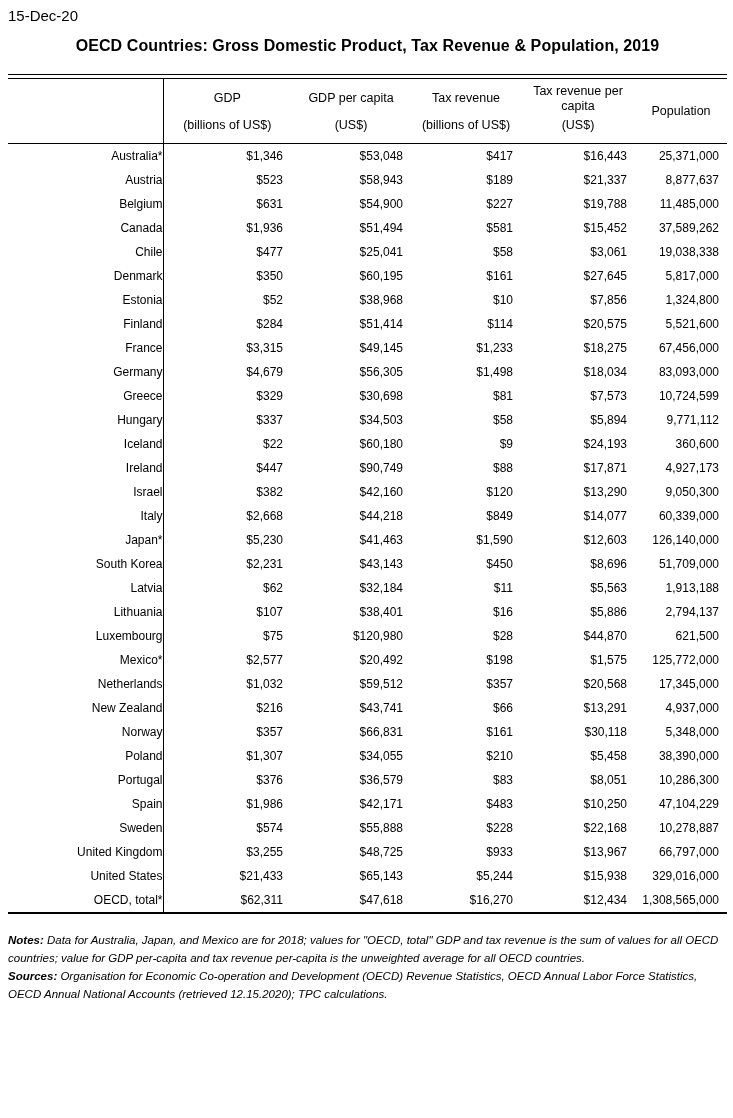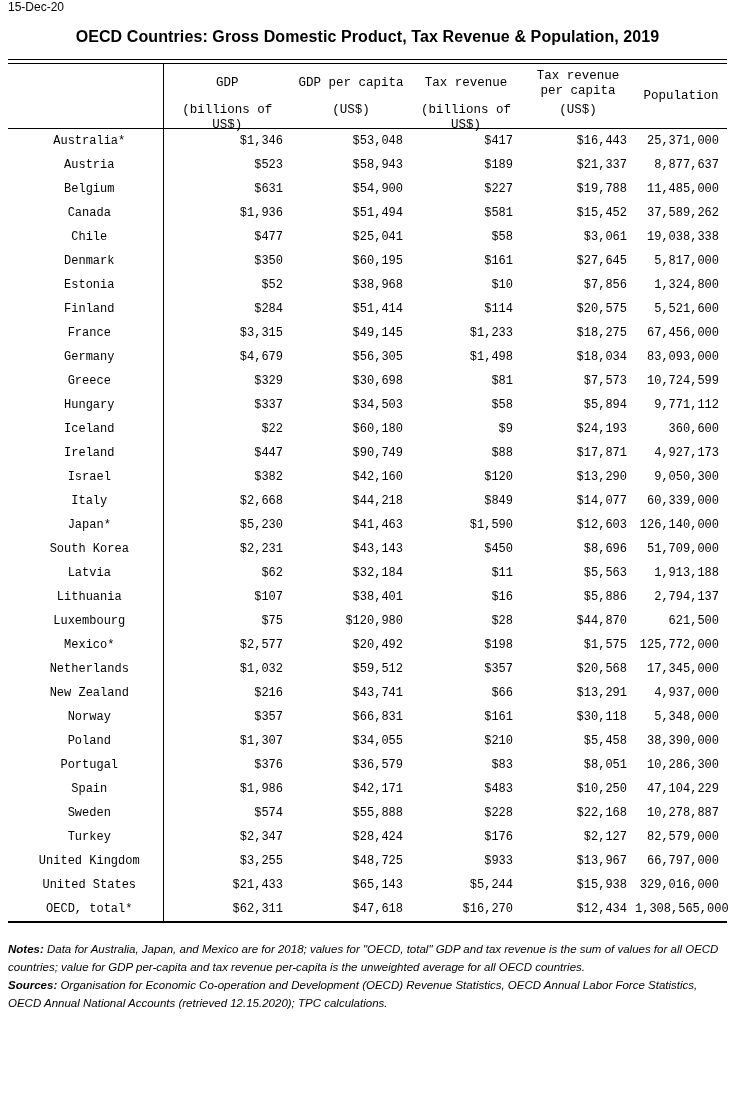--- a/index.html
+++ b/index.html
@@ -3,32 +3,32 @@
 <meta charset="utf-8">
 <style>
   html, body { margin:0; padding:0; background:#ffffff; color:#000000; }
   body {
     width:733px; height:1118px; overflow:hidden;
     font-family:"Liberation Sans", "DejaVu Sans", sans-serif;
     -webkit-font-smoothing:antialiased;
   }
   .page { position:relative; width:719px; padding:0 7px 0 8px; }
 
-  .date { font-size:12px; line-height:14px; }
+  .date { padding-top:9px; font-size:15px; line-height:14px; }
 
   .title {
     margin-top:13px;
     text-align:center;
     font-weight:bold;
     font-size:16px;
     line-height:19px;
     letter-spacing:0.1px;
   }
 
-  .tablewrap { margin-top:13px;font-family:Liberation Mono, monospace; }
+  .tablewrap { margin-top:19px; }
 
   
   .dbl-rule { height:3px; border-top:1px solid #000; border-bottom:1px solid #000; }
 
   table.data {
     width:719px;
     border-collapse:collapse;
     table-layout:fixed;
     border-bottom:2px solid #000;
   }
@@ -58,21 +58,21 @@
   .hunit:empty { display:none; }
 
   tbody td {
     height:24px;
     font-size:12px;
     padding:0 8px 0 0;
     text-align:right;
     white-space:nowrap;
     vertical-align:middle;
   }
-  tbody td.country { text-align:center; padding:0 0 0 8px; }
+  tbody td.country { text-align:right; padding:0 0 0 8px; }
 
   .notes {
     margin-top:17px;
     font-size:11.5px;
     line-height:18px;
     width:719px;
     font-style:italic;
   }
   .notes b { font-weight:bold; }
 </style>
@@ -394,28 +394,20 @@
   <tr>
     <td class="country">Sweden</td>
     <td>$574</td>
     <td>$55,888</td>
     <td>$228</td>
     <td>$22,168</td>
     <td>10,278,887</td>
   </tr>
 
 
-  <tr>
-    <td class="country">Turkey</td>
-    <td>$2,347</td>
-    <td>$28,424</td>
-    <td>$176</td>
-    <td>$2,127</td>
-    <td>82,579,000</td>
-  </tr>
 
   <tr>
     <td class="country">United Kingdom</td>
     <td>$3,255</td>
     <td>$48,725</td>
     <td>$933</td>
     <td>$13,967</td>
     <td>66,797,000</td>
   </tr>
 

